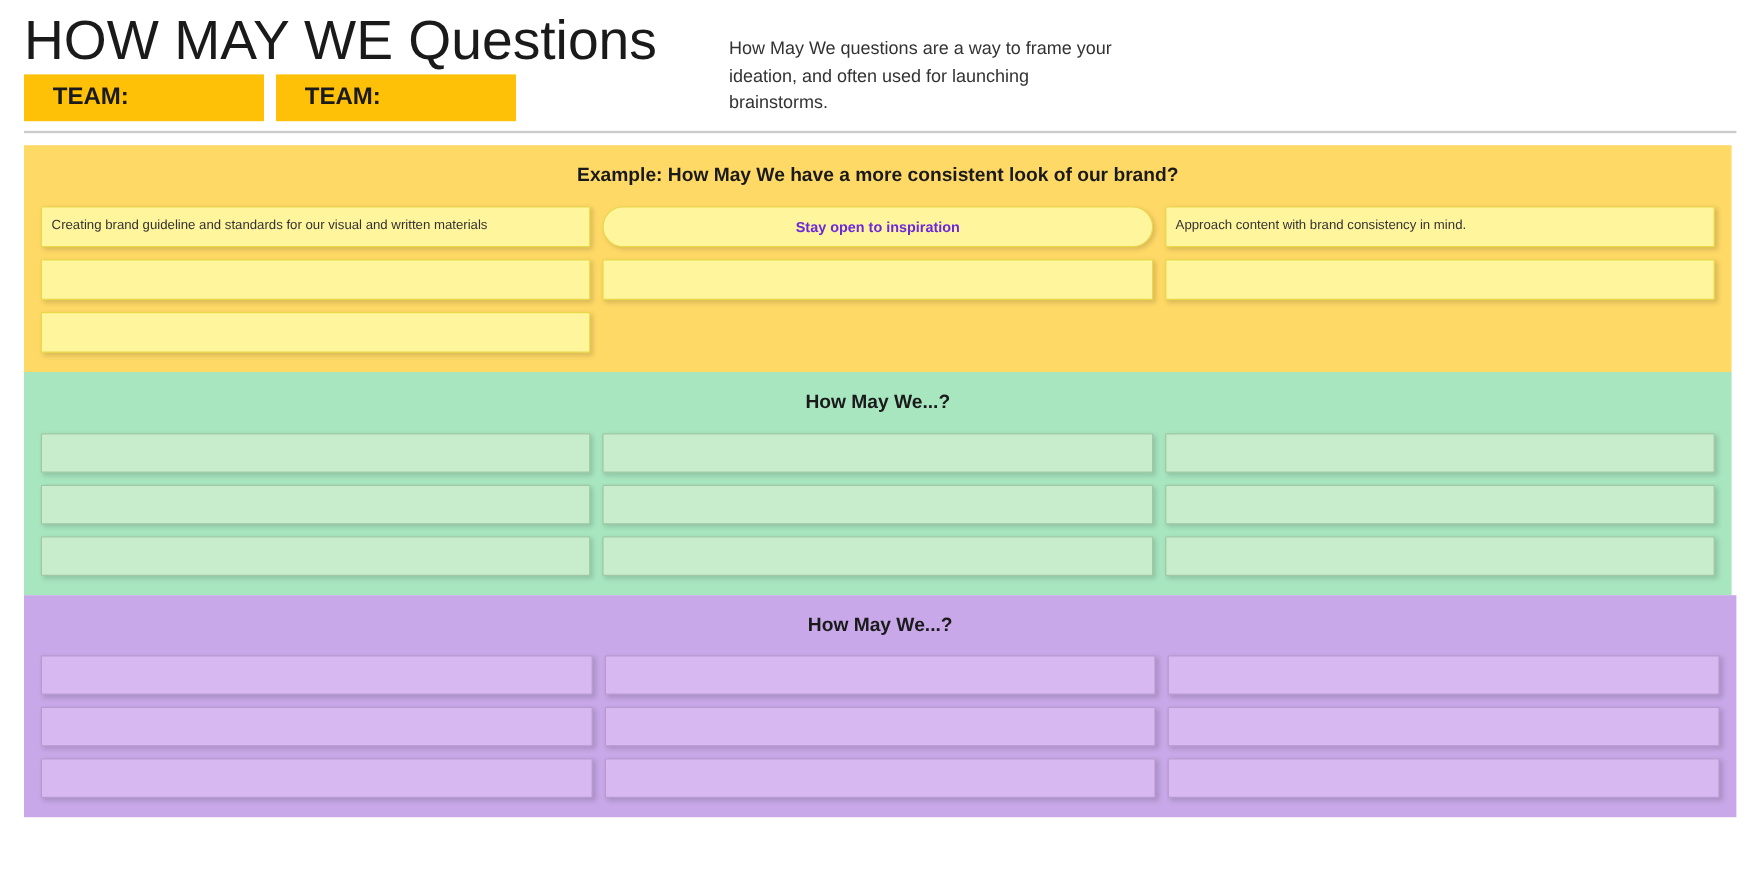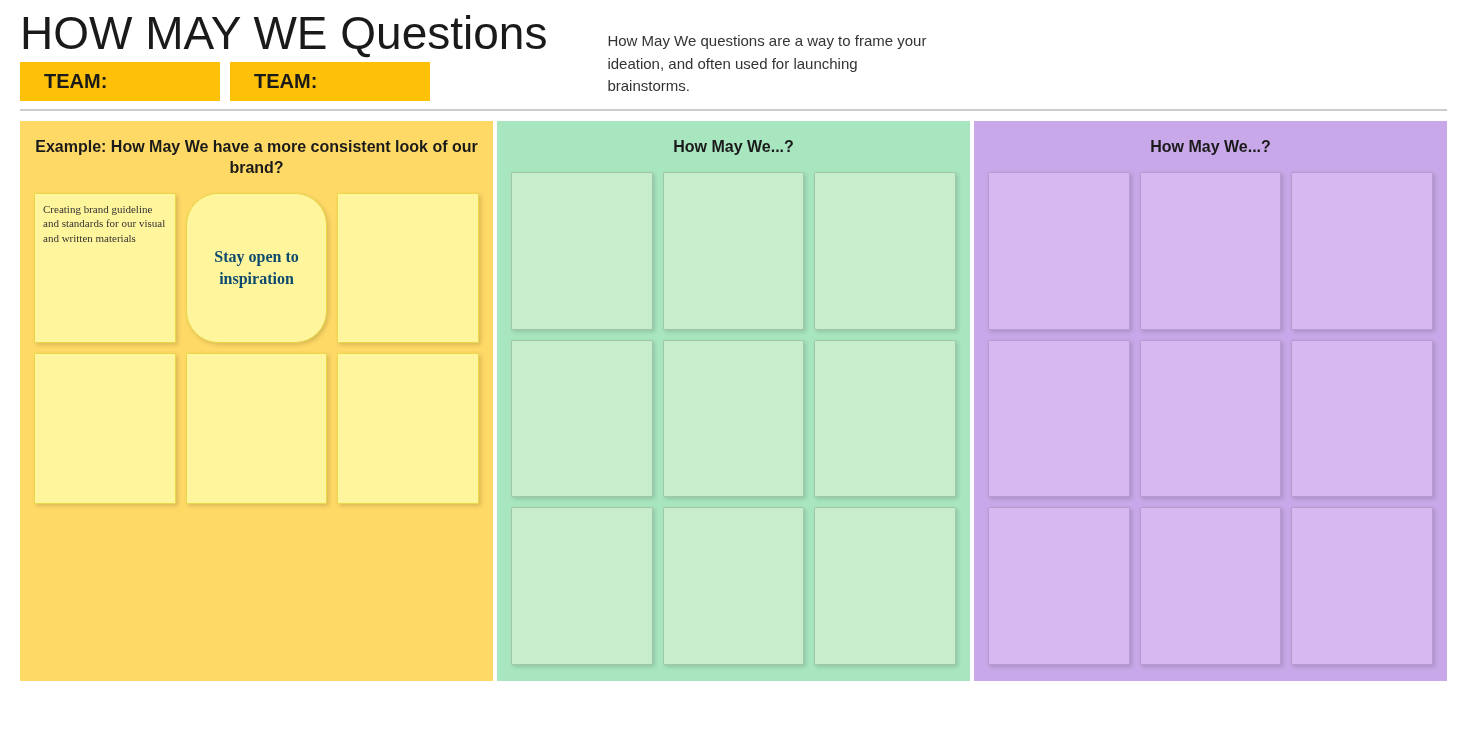--- a/index.html
+++ b/index.html
@@ -58,20 +58,21 @@
       border-top: 2px solid #ccc;
       margin: 6px 0 10px 0;
     }
 
     
     .columns-area {
       display: flex;
       gap: 0;
       align-items: stretch;
       height: 560px;
+      flex-direction: column;
     }
 
     .column {
       flex: 1;
       padding: 16px 14px;
       display: flex;
       flex-direction: column;
     }
 
     .column-yellow {
@@ -95,21 +96,20 @@
       line-height: 1.3;
     }
 
     
     .notes-grid {
       display: grid;
       grid-template-columns: repeat(3, 1fr);
       grid-template-rows: repeat(3, 1fr);
       gap: 10px;
       flex: 1;
-      font-family: Liberation Serif, serif;
     }
 
     .note {
       border-radius: 1px;
       padding: 8px;
       font-size: 11px;
       color: #333;
       display: flex;
       align-items: flex-start;
       justify-content: flex-start;
@@ -124,23 +124,23 @@
     .note-green {
       background: #C8EDCC;
       border: 1px solid #a0c8a4;
     }
     .note-purple {
       background: #D8B8F0;
       border: 1px solid #b89ad0;
     }
 
     .note-large-text {
-      font-size: 16px;
+      font-size: 12px;
       font-weight: bold;
-      color: #0c4a6e;
+      color: #6d28d9;
       text-align: left;
       align-items: center;
       justify-content: center;
       text-align: center;
       border-radius: 32px;
     }
 
     .note-empty {
       
     }
@@ -163,20 +163,21 @@
 
 <hr class="divider">
 
 <div class="columns-area">
 
   <div class="column column-yellow">
     <div class="column-title">Example: How May We have a more consistent look of our brand?</div>
     <div class="notes-grid">
       <div class="note note-yellow">Creating brand guideline and standards for our visual and written materials</div>
       <div class="note note-yellow note-large-text">Stay open to inspiration</div>
+      <div class="note note-yellow">Approach content with brand consistency in mind.</div>
       <div class="note note-yellow note-empty"></div>
       <div class="note note-yellow note-empty"></div>
       <div class="note note-yellow note-empty"></div>
       <div class="note note-yellow note-empty"></div>
     </div>
   </div>
 
   <div class="column column-green">
     <div class="column-title">How May We...?</div>
     <div class="notes-grid">

